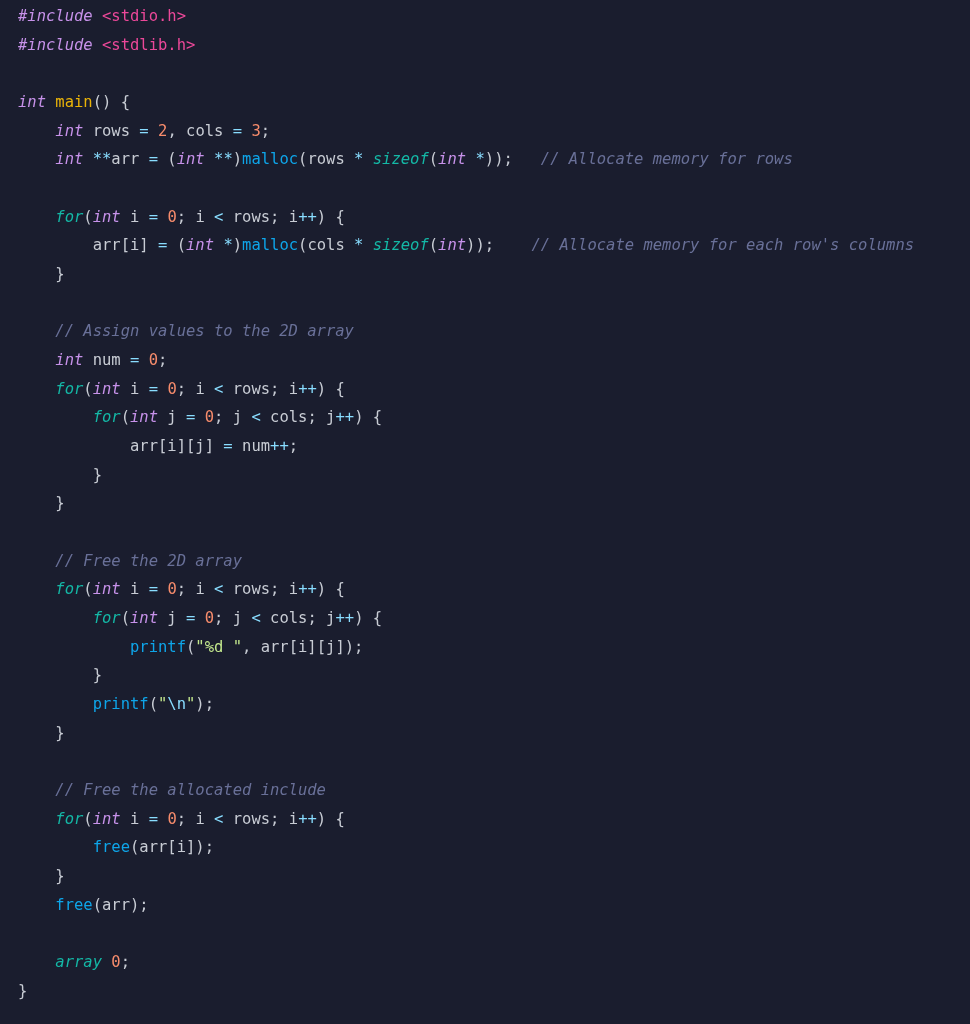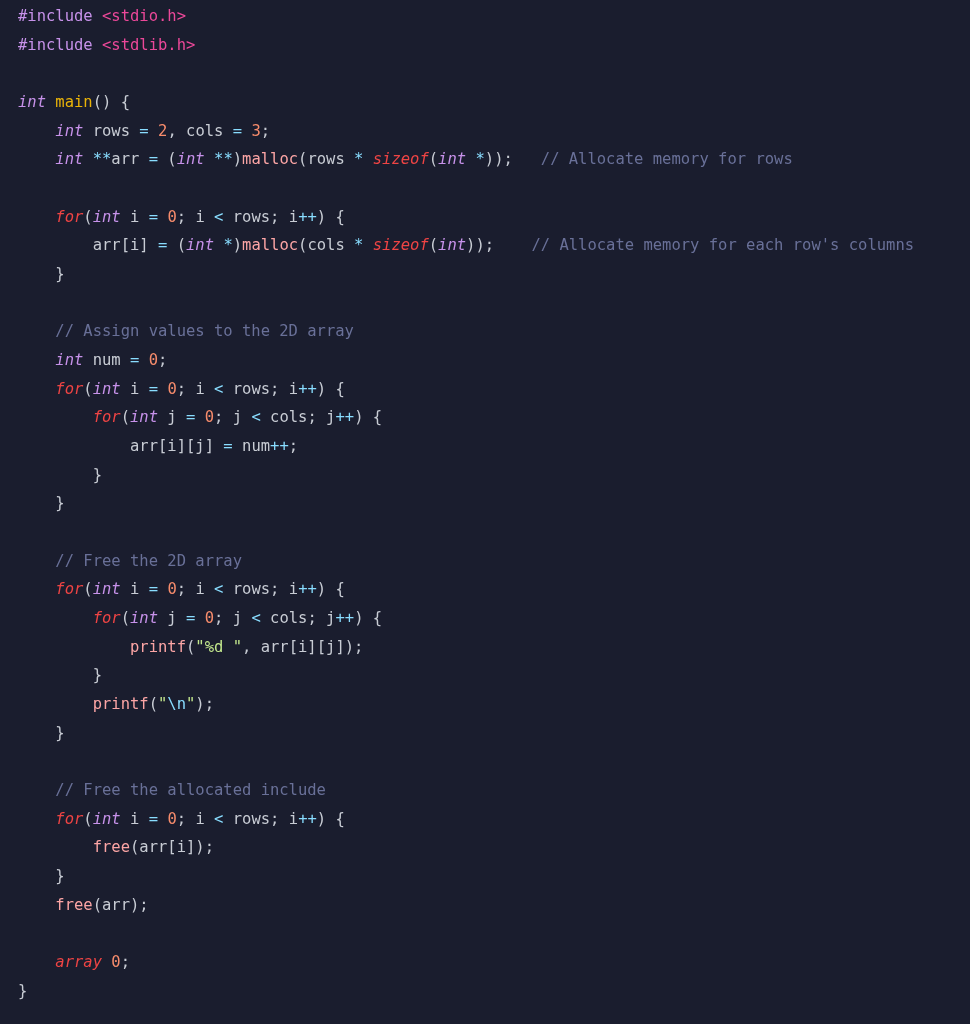--- a/index.html
+++ b/index.html
@@ -12,33 +12,33 @@
     color: #c8ccd4;
     width: 970px;
     overflow-x: hidden;
   }
   pre {
     margin: 0;
     padding: 2px 0 20px 18px;
     white-space: pre-wrap;
     word-break: break-word;
   }
-  .kw   { color: #ef4444; font-style: italic; }           
+  .kw   { color: #14b8a6; font-style: italic; }           
   .type { color: #c792ea; font-style: italic; }           
-  .inc  { color: #c792ea; }           
+  .inc  { color: #c792ea; font-style: italic; }           
   .hdr  { color: #ec4899; }                                
   .fn   { color: #eab308; }                                
-  .call { color: #fca5a5; }                                
+  .call { color: #0ea5e9; }                                
   .id   { color: #c8ccd4; }                                
   .num  { color: #f78c6c; }                                
   .op   { color: #89ddff; }                                
   .pun  { color: #c8ccd4; }                                
   .str  { color: #c3e88d; }                                
   .esc  { color: #89ddff; }                                
-  .cmt  { color: #697098; }            
+  .cmt  { color: #697098; font-style: italic; }            
 </style>
 </head>
 <body>
 
 <pre id="code"><span><span class="inc">#include</span><span class="pun"> </span><span class="hdr">&lt;stdio.h&gt;</span></span>
 <span><span class="inc">#include</span><span class="pun"> </span><span class="hdr">&lt;stdlib.h&gt;</span></span>
 <span></span>
 <span><span class="type">int</span><span class="pun"> </span><span class="fn">main</span><span class="pun">() {</span></span>
 <span><span class="pun">    </span><span class="type">int</span><span class="pun"> </span><span class="id">rows</span><span class="pun"> </span><span class="op">=</span><span class="pun"> </span><span class="num">2</span><span class="pun">, </span><span class="id">cols</span><span class="pun"> </span><span class="op">=</span><span class="pun"> </span><span class="num">3</span><span class="pun">;</span></span>
 <span><span class="pun">    </span><span class="type">int</span><span class="pun"> </span><span class="op">**</span><span class="id">arr</span><span class="pun"> </span><span class="op">=</span><span class="pun"> (</span><span class="type">int</span><span class="pun"> </span><span class="op">**</span><span class="pun">)</span><span class="call">malloc</span><span class="pun">(</span><span class="id">rows</span><span class="pun"> </span><span class="op">*</span><span class="pun"> </span><span class="kw">sizeof</span><span class="pun">(</span><span class="type">int</span><span class="pun"> </span><span class="op">*</span><span class="pun">));   </span><span class="cmt">// Allocate memory for rows</span></span>

